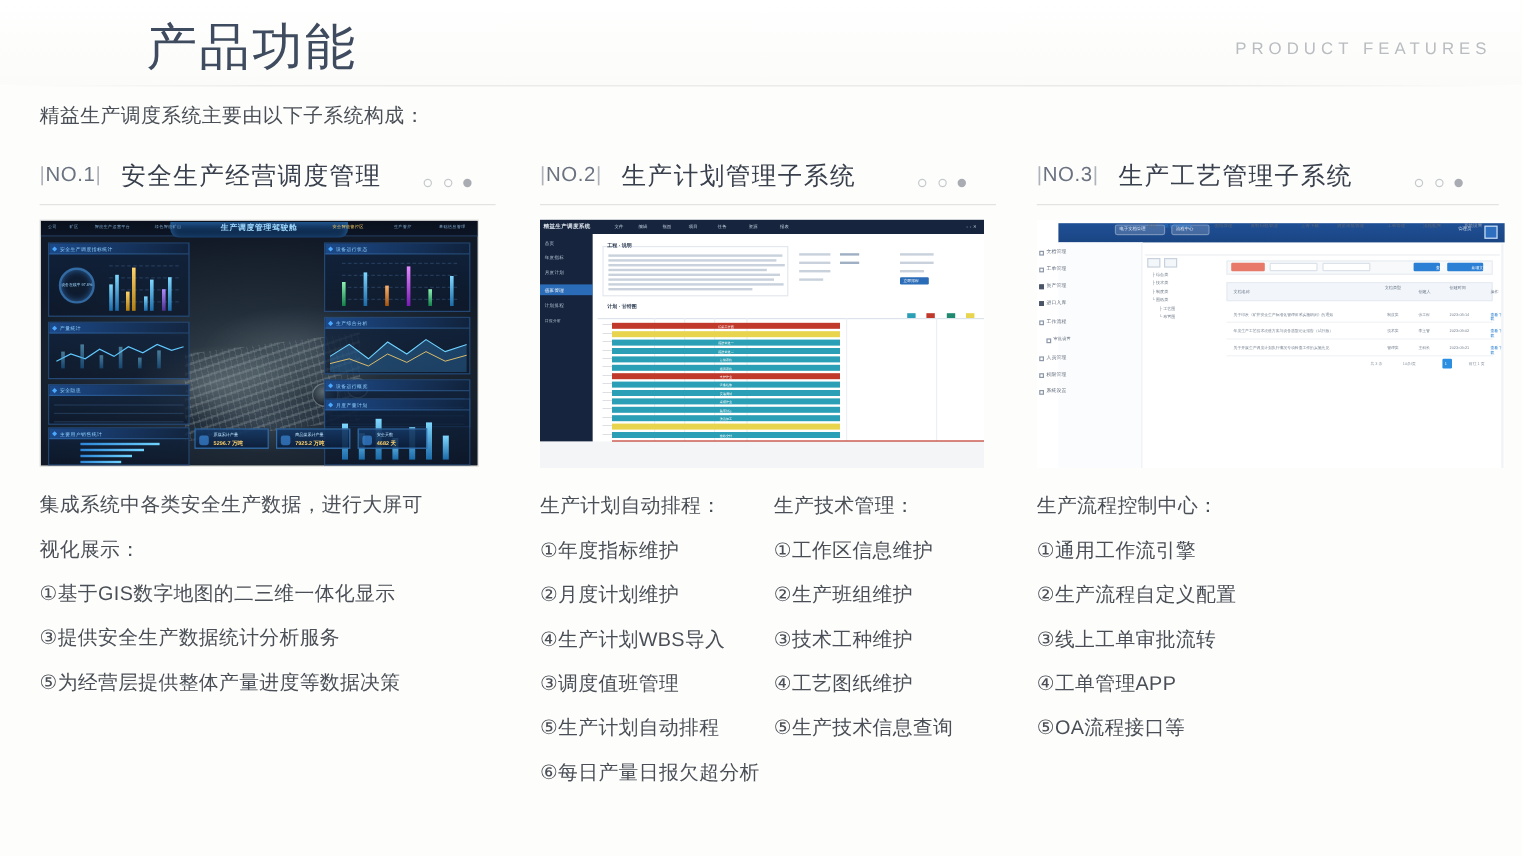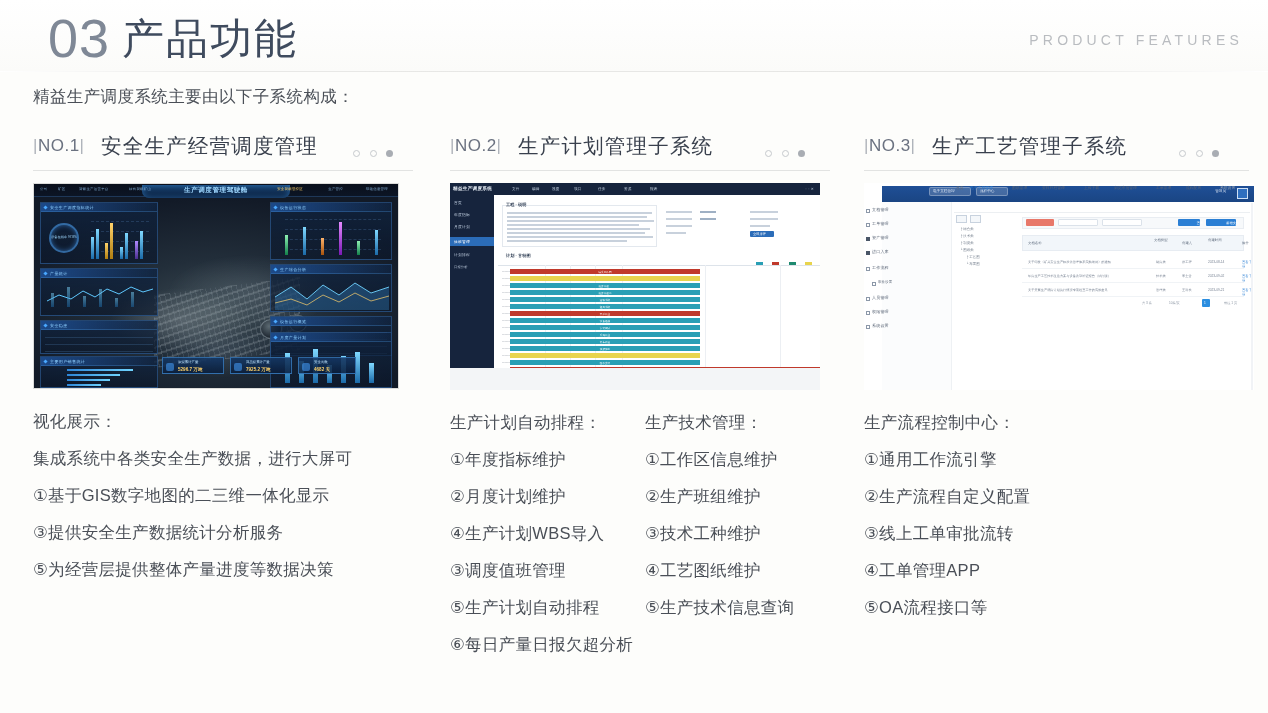--- a/index.html
+++ b/index.html
@@ -180,21 +180,20 @@
   .w-td{ position:absolute; font-size:3.2px; color:#7a8595;}
   .w-link{ color:#2b7fd4; }
   .w-page{ position:absolute; font-size:3.2px; color:#8a94a2;}
   .w-pgact{ position:absolute; width:8px;height:8px; background:#2b8ee0; border-radius:1px;}
   .w-scroll{ position:absolute; right:1px; top:20px; bottom:0; width:2px; background:#f1f3f6;}
 </style>
 </head>
 <body>
 
 <div id="header">
-  <div id="section-num">03</div>
   <div id="section-title">产品功能</div>
   <div id="section-en">PRODUCT FEATURES</div>
 </div>
 <div id="header-rule"></div>
 <div id="intro">精益生产调度系统主要由以下子系统构成：</div>
 
 <div class="col" id="col1">
   <div class="card-head">
     <span class="no-tag"><span class="bar">|</span><span>NO.1</span><span class="bar">|</span></span>
     <span class="card-title">安全生产经营调度管理</span>
@@ -361,22 +360,22 @@
       </div>
       <div class="d-kpi" style="left:264px;bottom:14px;width:58px;">
         <span class="d-kpii"></span>
         <span class="d-kpit">安全天数</span>
         <span class="d-kpiv">4682 天</span>
       </div>
     </div>
   </div>
 
   <div class="body-text">
+    <div class="line">集成系统中各类安全生产数据，进行大屏可</div>
     <div class="line">视化展示：</div>
-    <div class="line">集成系统中各类安全生产数据，进行大屏可</div>
     <div class="line">①基于GIS数字地图的二三维一体化显示</div>
     <div class="line">③提供安全生产数据统计分析服务</div>
     <div class="line">⑤为经营层提供整体产量进度等数据决策</div>
   </div>
 </div>
 
 <div class="col" id="col2">
   <div class="card-head">
     <span class="no-tag"><span class="bar">|</span><span>NO.2</span><span class="bar">|</span></span>
     <span class="card-title">生产计划管理子系统</span>

